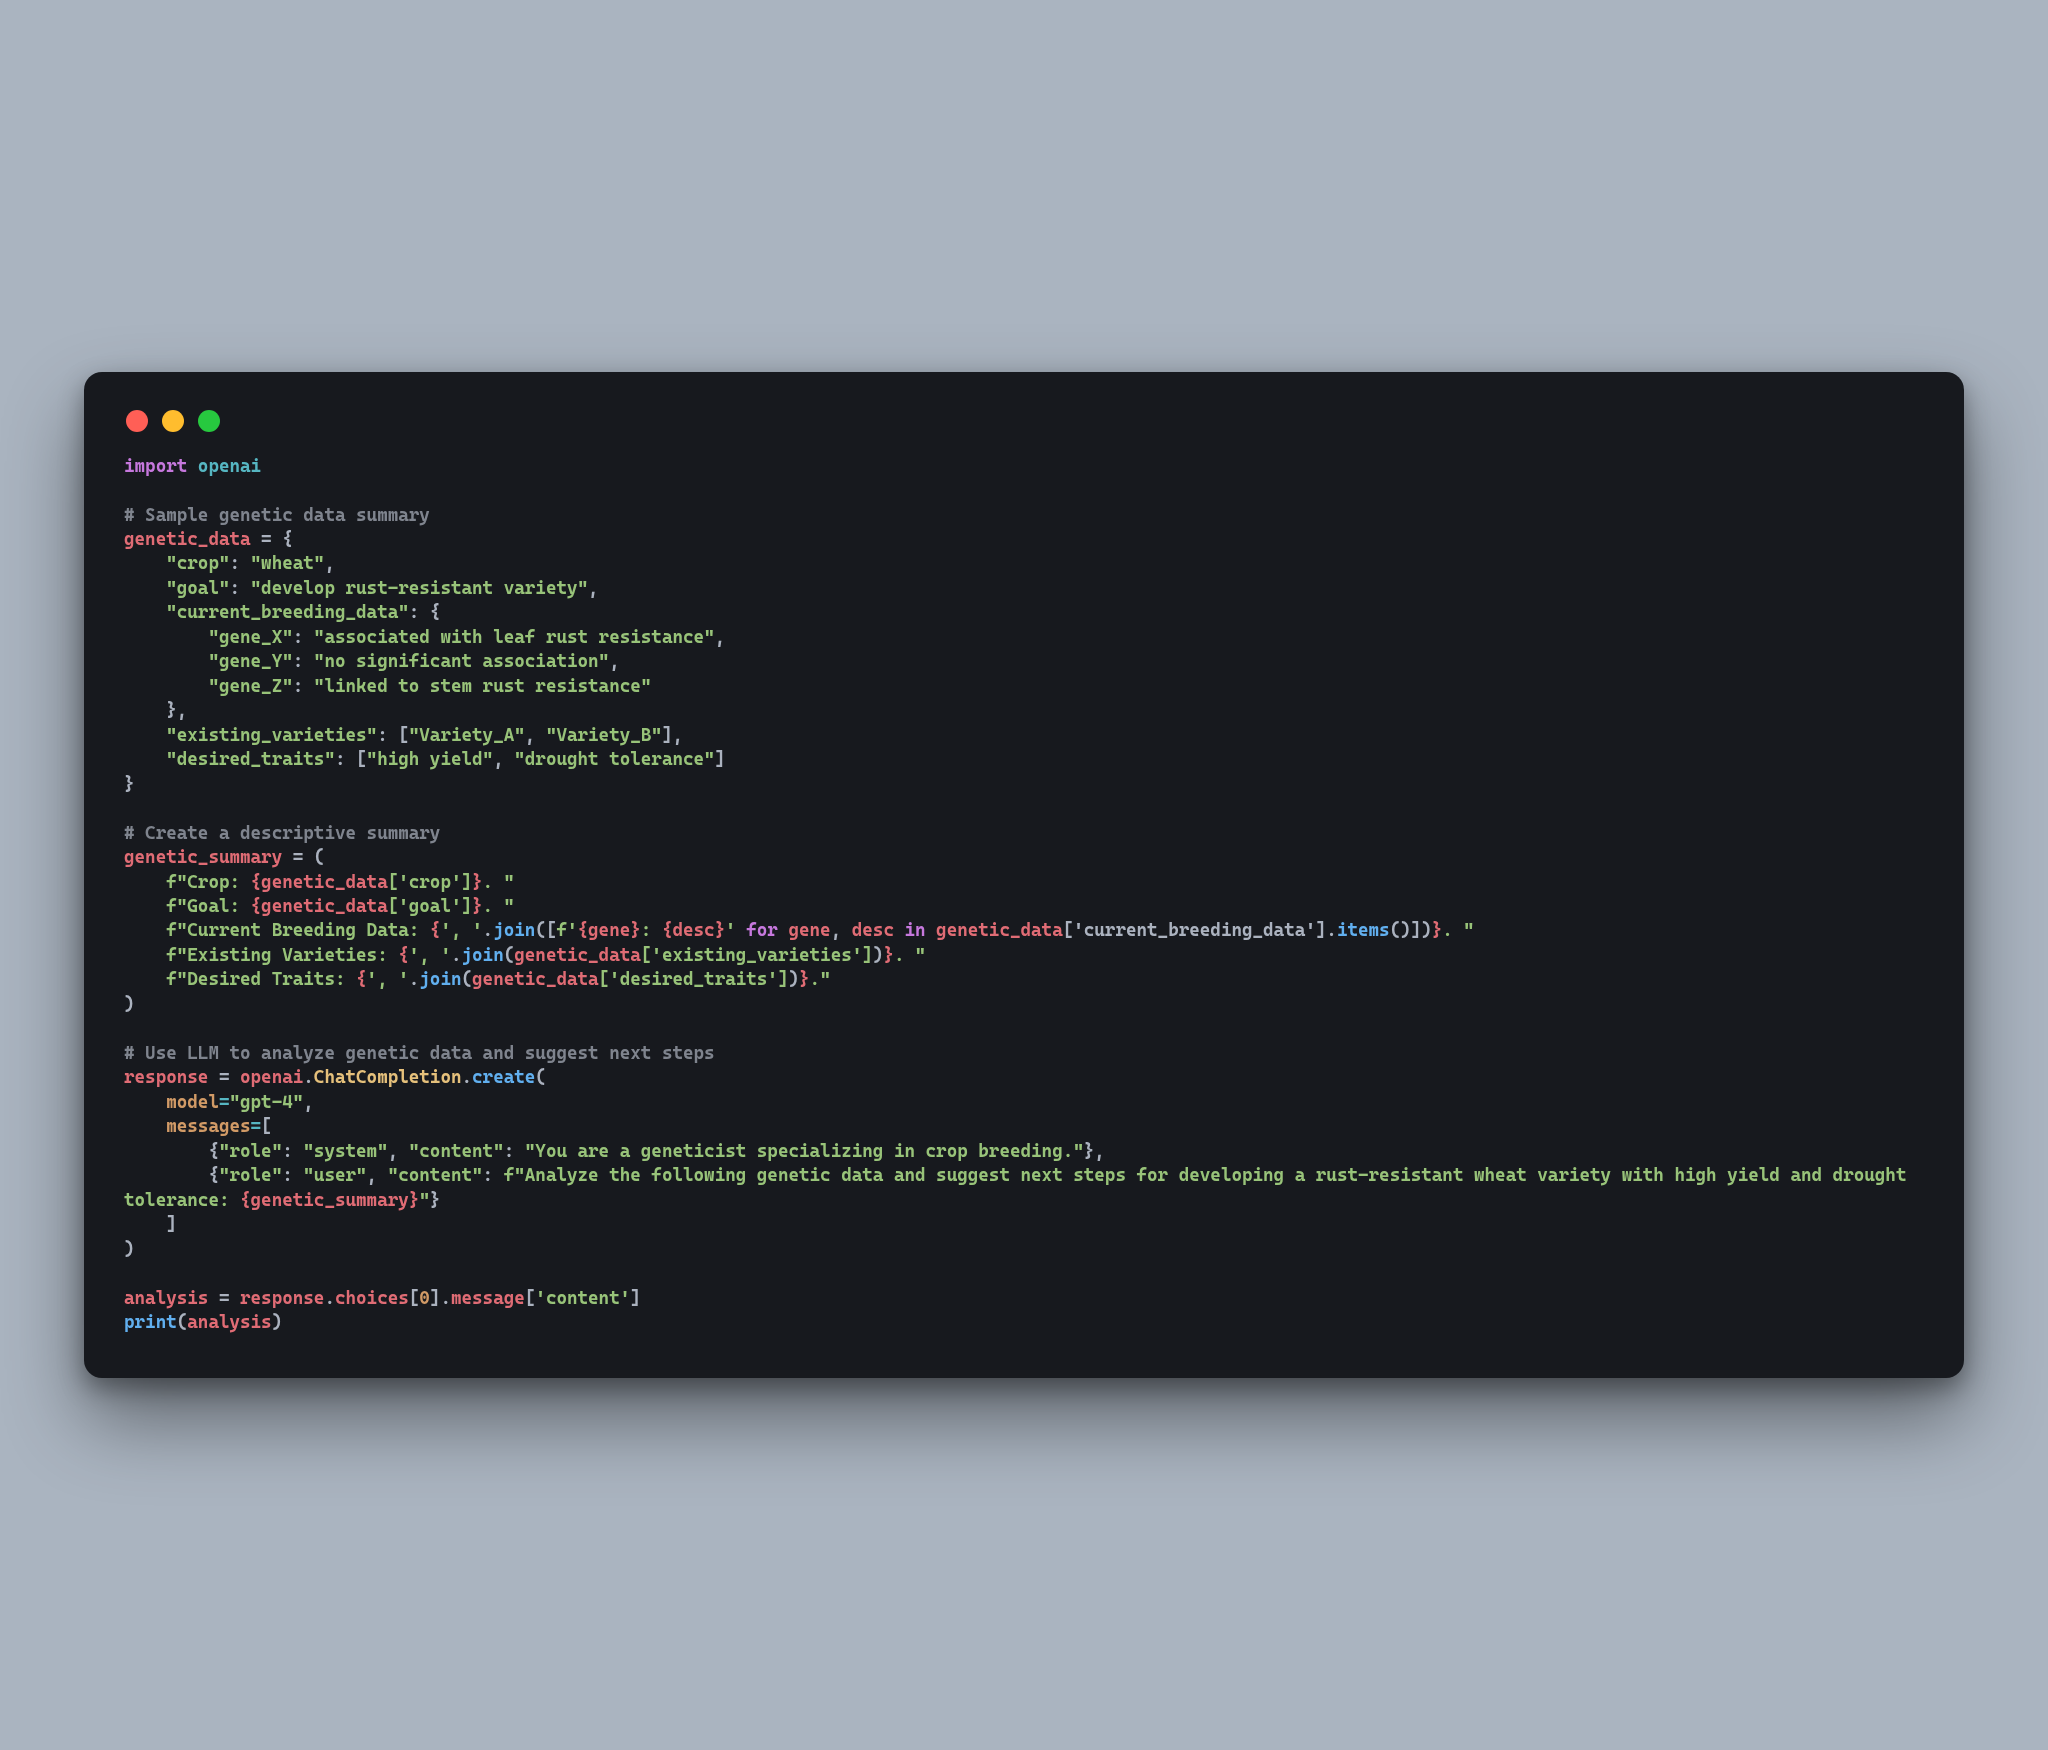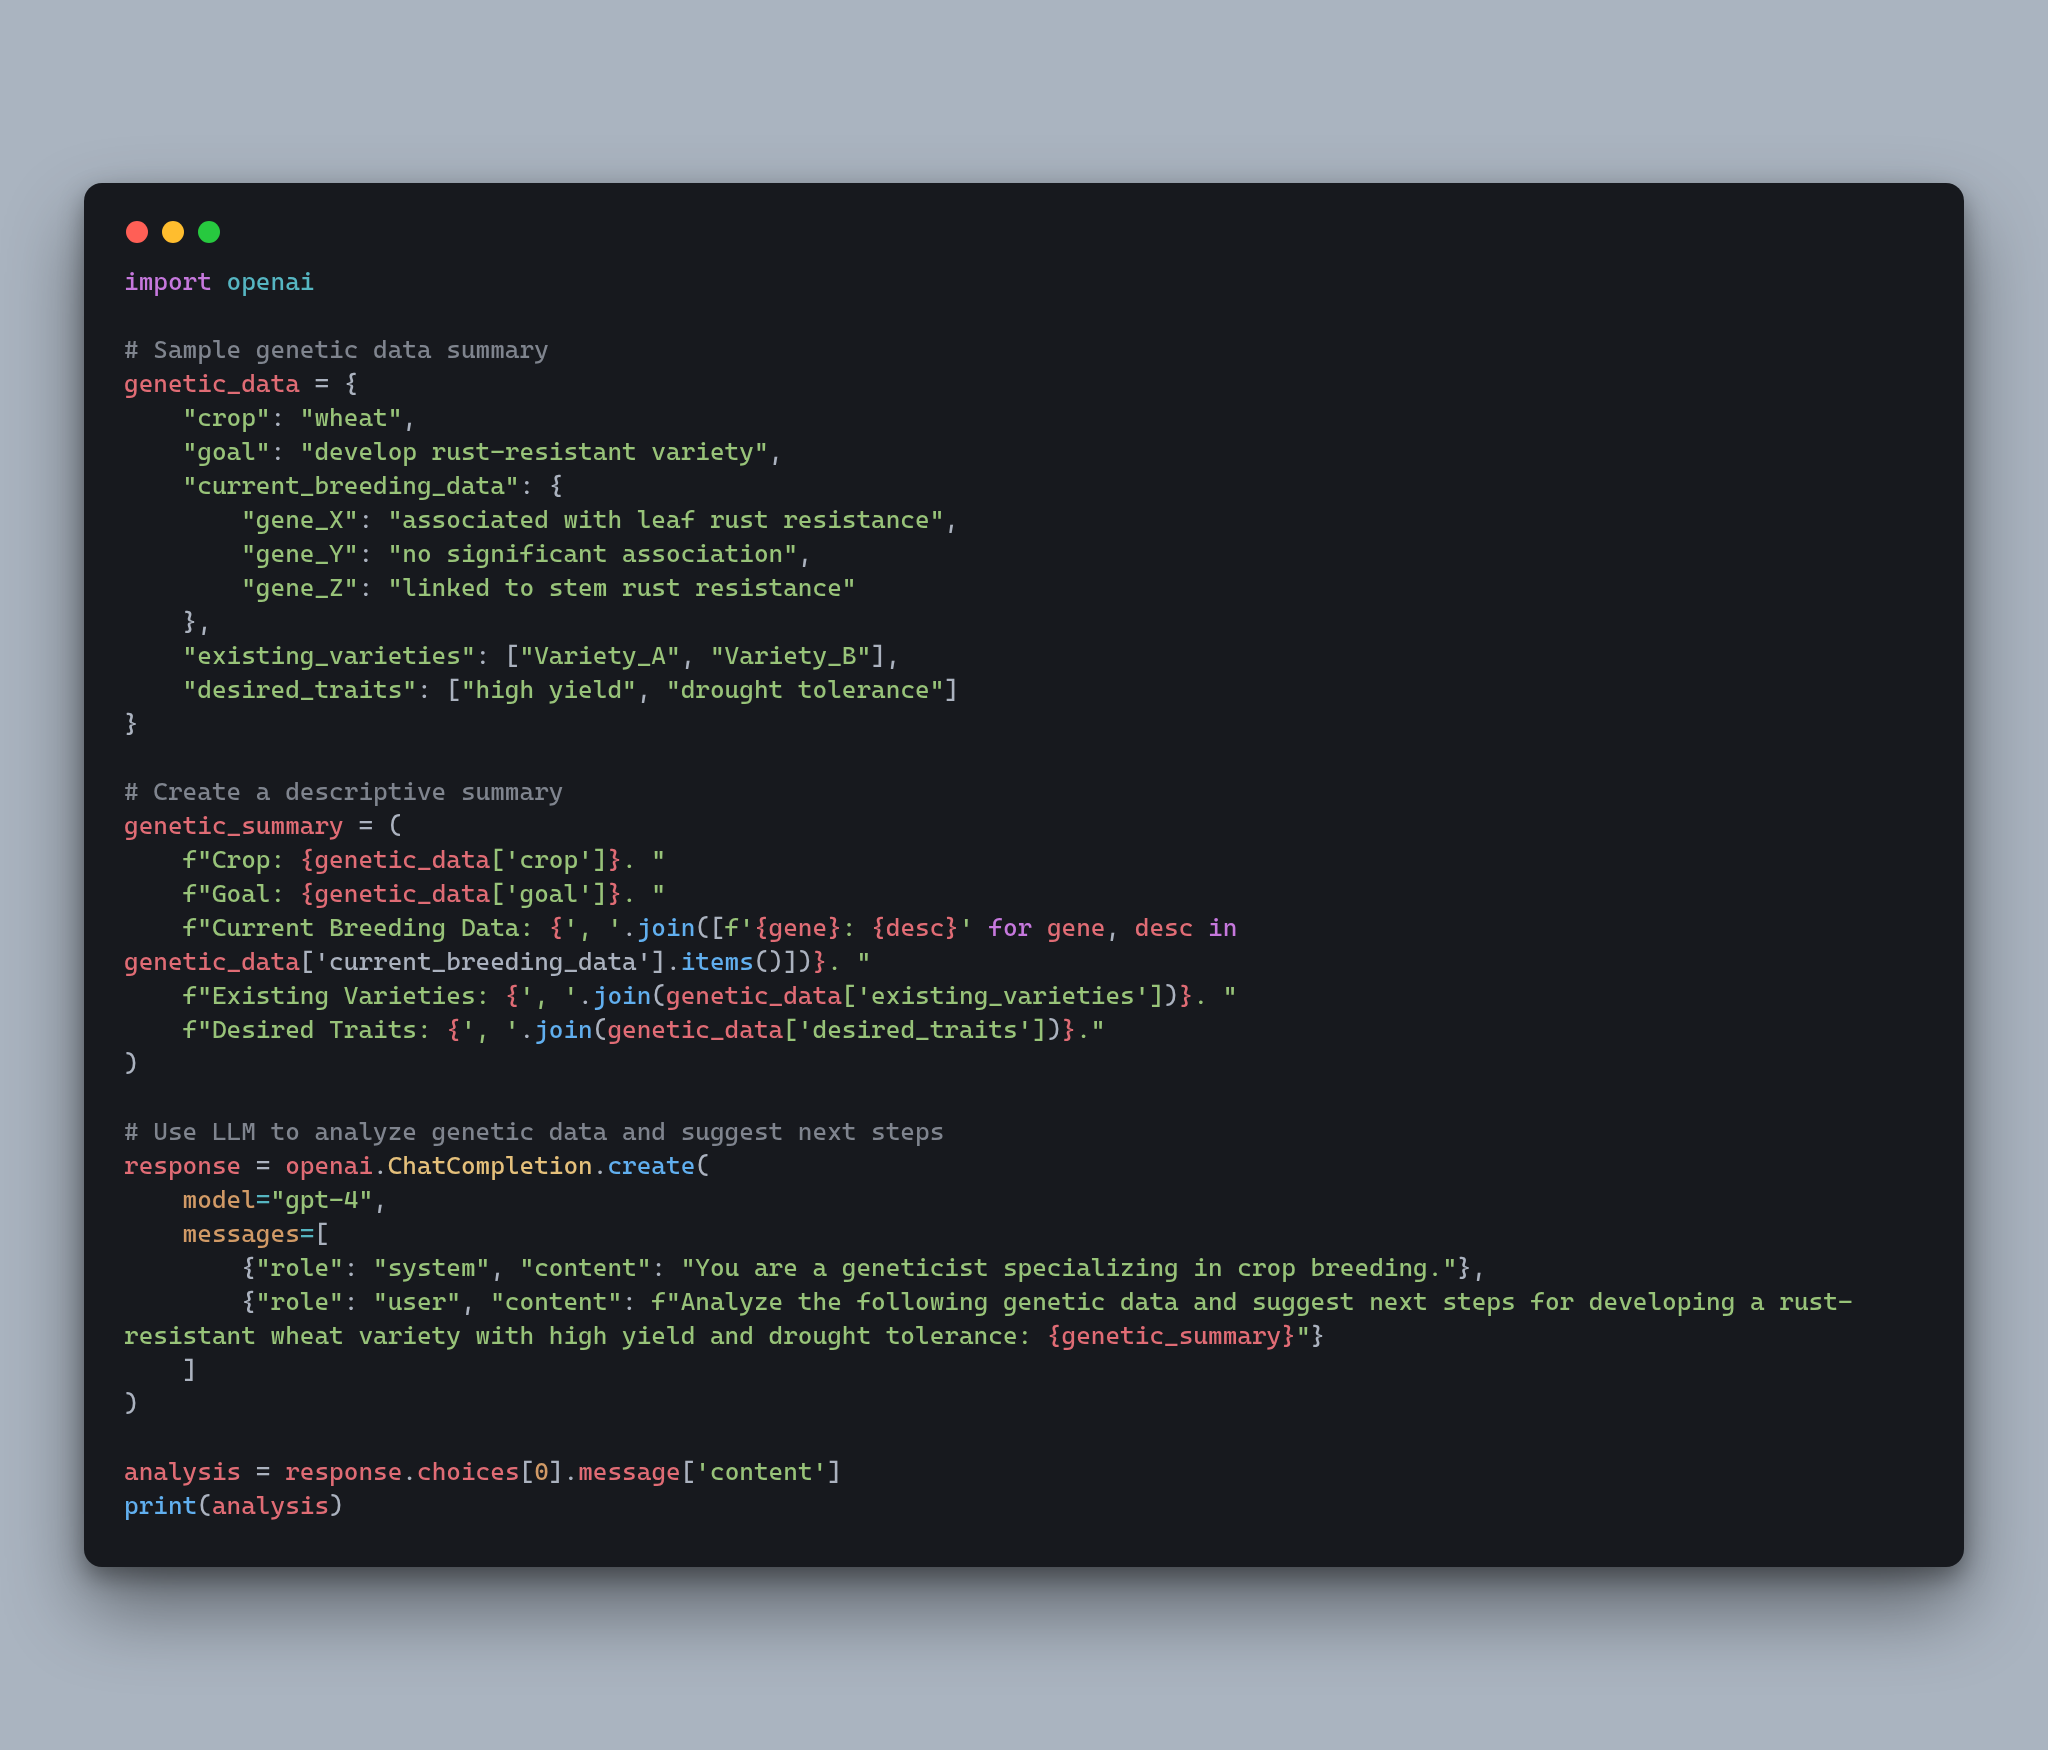--- a/index.html
+++ b/index.html
@@ -34,26 +34,27 @@
     width: 22px;
     height: 22px;
     border-radius: 50%;
   }
   .dot.red { background:#ff5f56; }
   .dot.yellow { background:#ffbd2e; }
   .dot.green { background:#27c93f; }
 
   pre.code {
     margin: 0;
-    font-size: 25px;
+    font-size: 18px;
     line-height: 1.36;
     white-space: pre-wrap;
     word-break: break-word;
     font-family: inherit;
     color: #c7ccd4;
+    font-weight: bold;
   }
 
   .c-kw      { color:#c678dd; }  
   .c-mod     { color:#56b6c2; }  
   .c-var     { color:#e06c75; }  
   .c-str     { color:#98c379; }  
   .c-comment { color:#7f848e; }  
   .c-fn      { color:#61afef; }  
   .c-attr    { color:#e5c07b; }  
   .c-pun     { color:#abb2bf; }  

